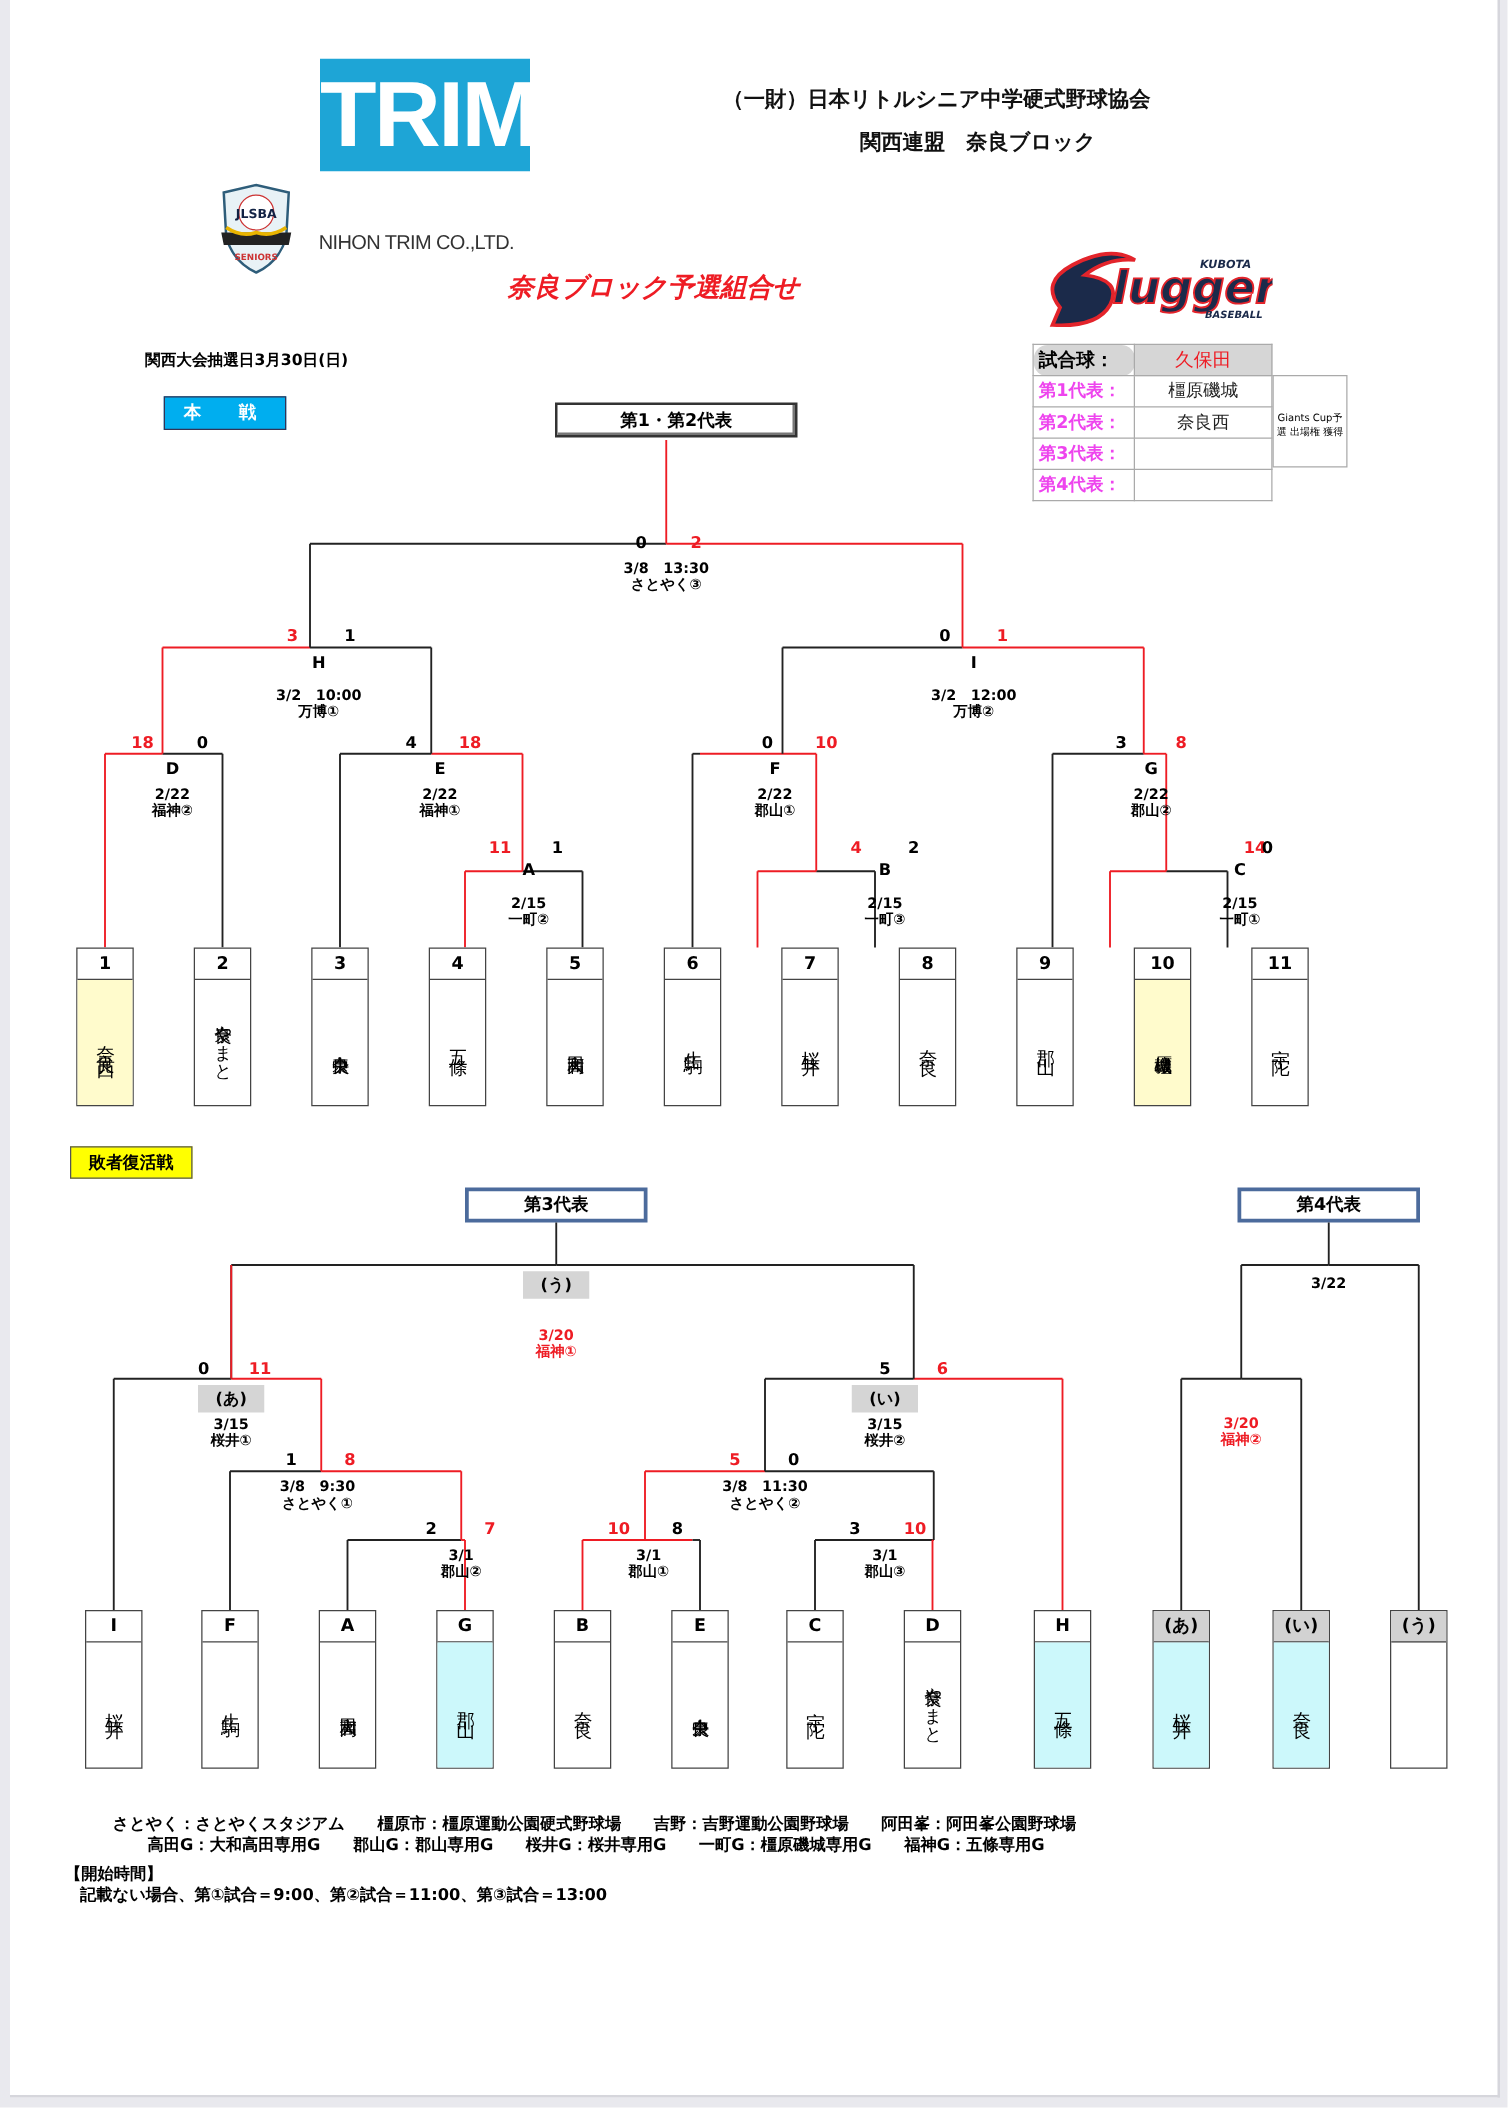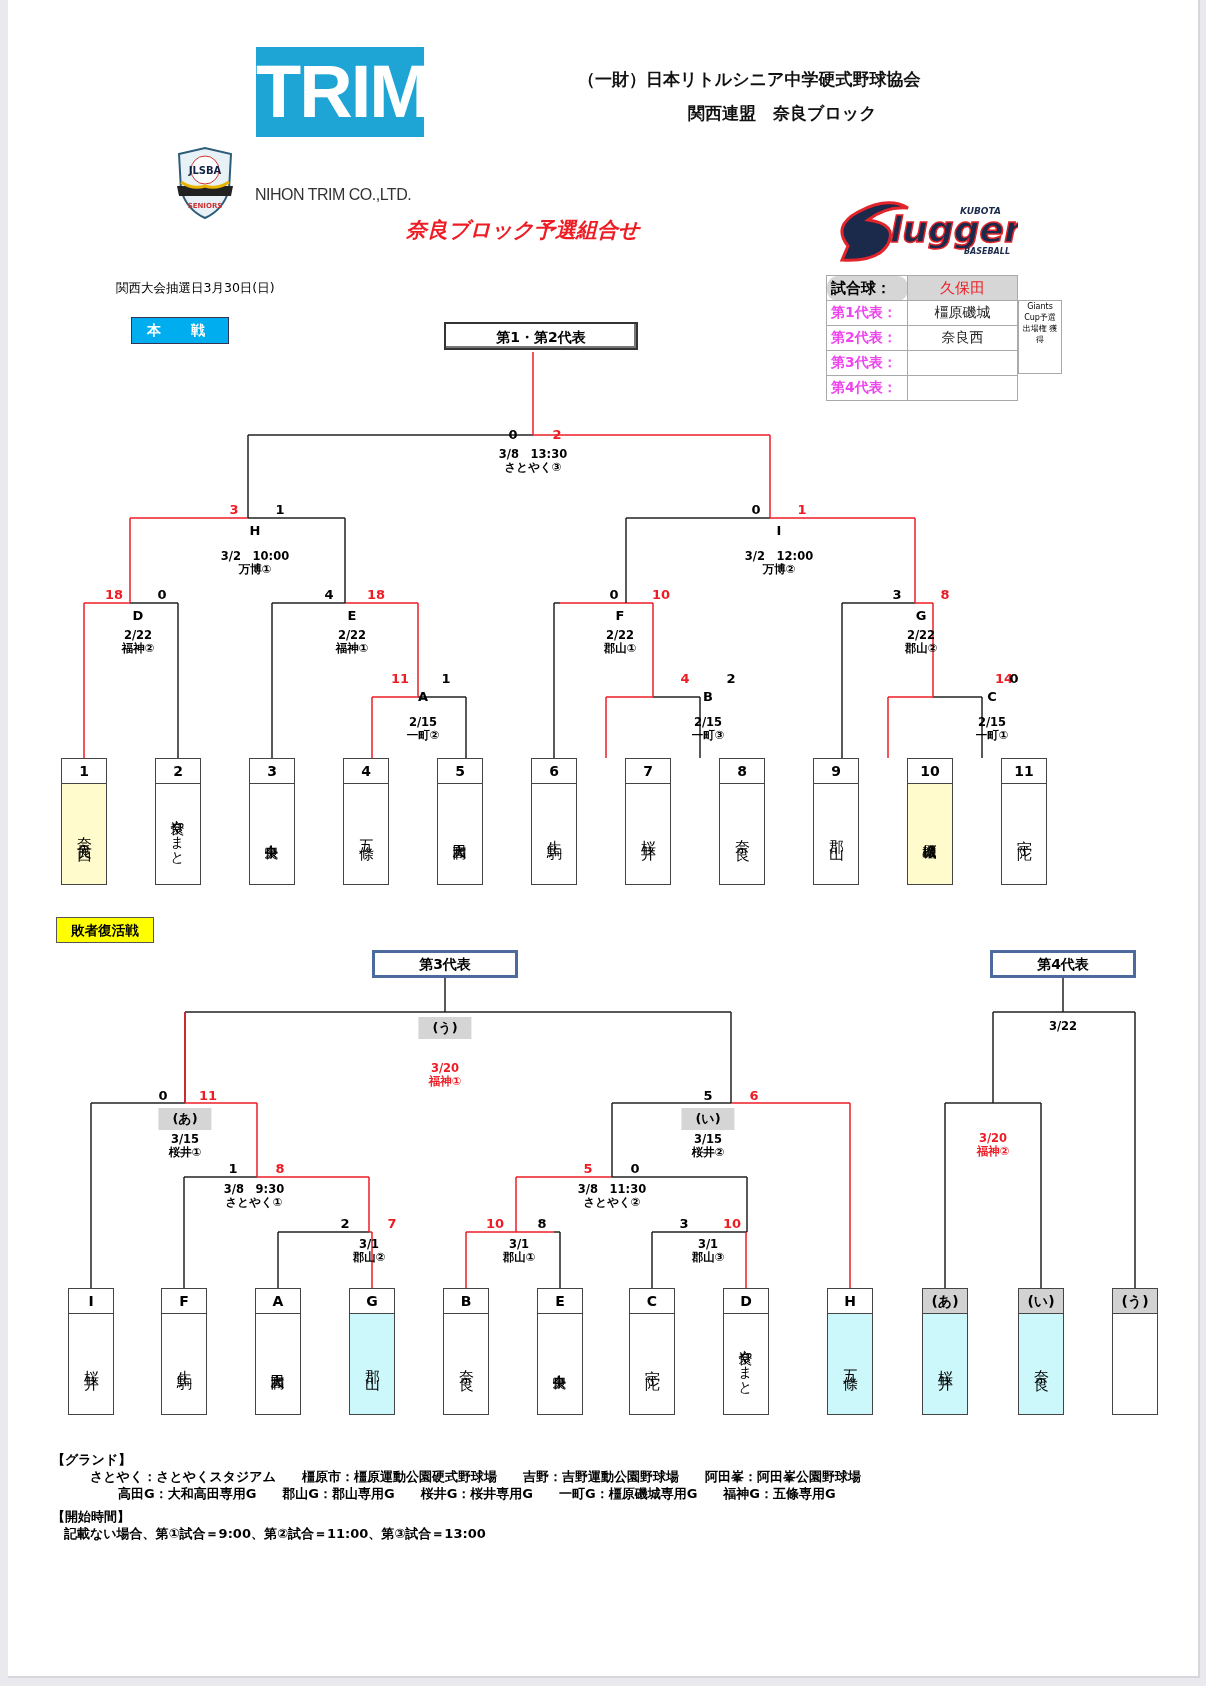--- a/index.html
+++ b/index.html
@@ -8,30 +8,30 @@
   .abs{position:absolute;}
   .bold{font-weight:bold;}
   #trim-logo{left:248px;top:47px;width:168px;width:168px;height:90px;background:#1ea5d6;color:#fff;font-family:"Liberation Sans",sans-serif;font-weight:bold;font-size:74px;letter-spacing:-2px;line-height:90px;text-align:center;}
   #trim-sub{left:247px;top:138px;font-family:"Liberation Sans",sans-serif;font-size:16px;color:#333;letter-spacing:-0.5px;margin-top:48px;}
   #org1{left:570px;top:68px;font-size:17px;font-weight:bold;color:#111;}
   #org2{left:680px;top:102px;font-size:17px;font-weight:bold;color:#111;}
   #title1{left:256px;top:171px;font-size:27px;font-style:italic;font-weight:bold;color:#15a7e0;}
   #title2{left:398px;top:216px;font-size:21px;font-style:italic;font-weight:bold;color:#ee1c24;}
   #emblem{left:165px;top:146px;width:64px;height:74px;}
   #slugger{left:820px;top:186px;width:190px;height:82px;}
-  #draw-date{left:108px;top:280px;font-size:12.5px;font-weight:normal;}
+  #draw-date{left:108px;top:280px;font-size:12.5px;font-weight:bold;}
   #main-label{left:123px;top:317px;width:96px;height:25px;background:#00aeef;border:1px solid #335;color:#fff;font-size:14px;font-weight:bold;text-align:center;line-height:25px;letter-spacing:8px;}
   #loser-label{left:48px;top:917px;width:96px;height:24px;background:#ffff00;border:1px solid #555;color:#000;font-size:13.5px;font-weight:bold;text-align:center;line-height:24px;}
   .rep-head{height:28px;background:#fff;border:2px solid #333;box-shadow:inset -2px -2px 0 #777;font-size:14px;font-weight:bold;text-align:center;line-height:26px;box-sizing:border-box;}
   .rep-head.blue{border:3px solid #4c6b9c;box-shadow:none;line-height:22px;}
   #ball-table{left:818px;top:275px;width:192px;border-collapse:collapse;font-size:14px;}
   #ball-table td{border:1px solid #aaa;height:24px;padding:0 4px;}
   #ball-table .lbl{color:#ee44ee;font-weight:bold;width:72px;}
   #ball-table .val{text-align:center;color:#222;}
-  #giants-note{left:1010px;top:300px;width:44px;height:74px;border:1px solid #aaa;font-size:8px;text-align:center;line-height:11px;padding-top:0;box-sizing:border-box;}
+  #giants-note{left:1010px;top:300px;width:60px;height:74px;border:1px solid #aaa;font-size:8px;text-align:center;line-height:11px;padding-top:28px;box-sizing:border-box;}
   svg#bracket{position:absolute;left:0;top:0;}
   .team-box{position:absolute;width:46px;border:1.5px solid #444;box-sizing:border-box;background:#fff;}
   .team-box .num{height:24px;border-bottom:1.5px solid #444;text-align:center;font-weight:bold;font-size:14px;line-height:24px;}
   .team-box .name{writing-mode:vertical-rl;text-orientation:upright;font-family:"DejaVu Sans",sans-serif;font-size:15px;display:flex;align-items:center;justify-content:center;letter-spacing:6px;height:100px;margin:0 auto;}
   .team-box.gold .name-wrap{background:#fffbcc;}
   .team-box.cyan .name-wrap{background:#ccf8fb;}
   .team-box.graynum .num{background:#d2d2d2;}
   .name-wrap{display:flex;justify-content:center;height:100px;}
   .lbl-txt{position:absolute;font-size:11.5px;font-weight:bold;text-align:center;line-height:13px;white-space:nowrap;transform:translateX(-50%);}
   .lbl-txt.red{color:#ee1c24;margin-top:20px;}
@@ -414,19 +414,18 @@
       </div>
       <div class="team-box  graynum" style="left: 1104px; top: 1288px;">
         <div class="num">(う)</div>
         <div class="name-wrap">
           <div class="name"></div>
         </div>
       </div>
     </div>
 
   <div class="abs" id="notes">
-    <div>【グランド】</div>
     <div class="ind">さとやく：さとやくスタジアム　　橿原市：橿原運動公園硬式野球場　　吉野：吉野運動公園野球場　　阿田峯：阿田峯公園野球場</div>
     <div class="ind2">高田G：大和高田専用G　　郡山G：郡山専用G　　桜井G：桜井専用G　　一町G：橿原磯城専用G　　福神G：五條専用G</div>
     <div style="margin-top:6px;">【開始時間】</div>
     <div style="padding-left:12px;">記載ない場合、第①試合＝9:00、第②試合＝11:00、第③試合＝13:00</div>
   </div>
 </div>
 
 </body></html>

